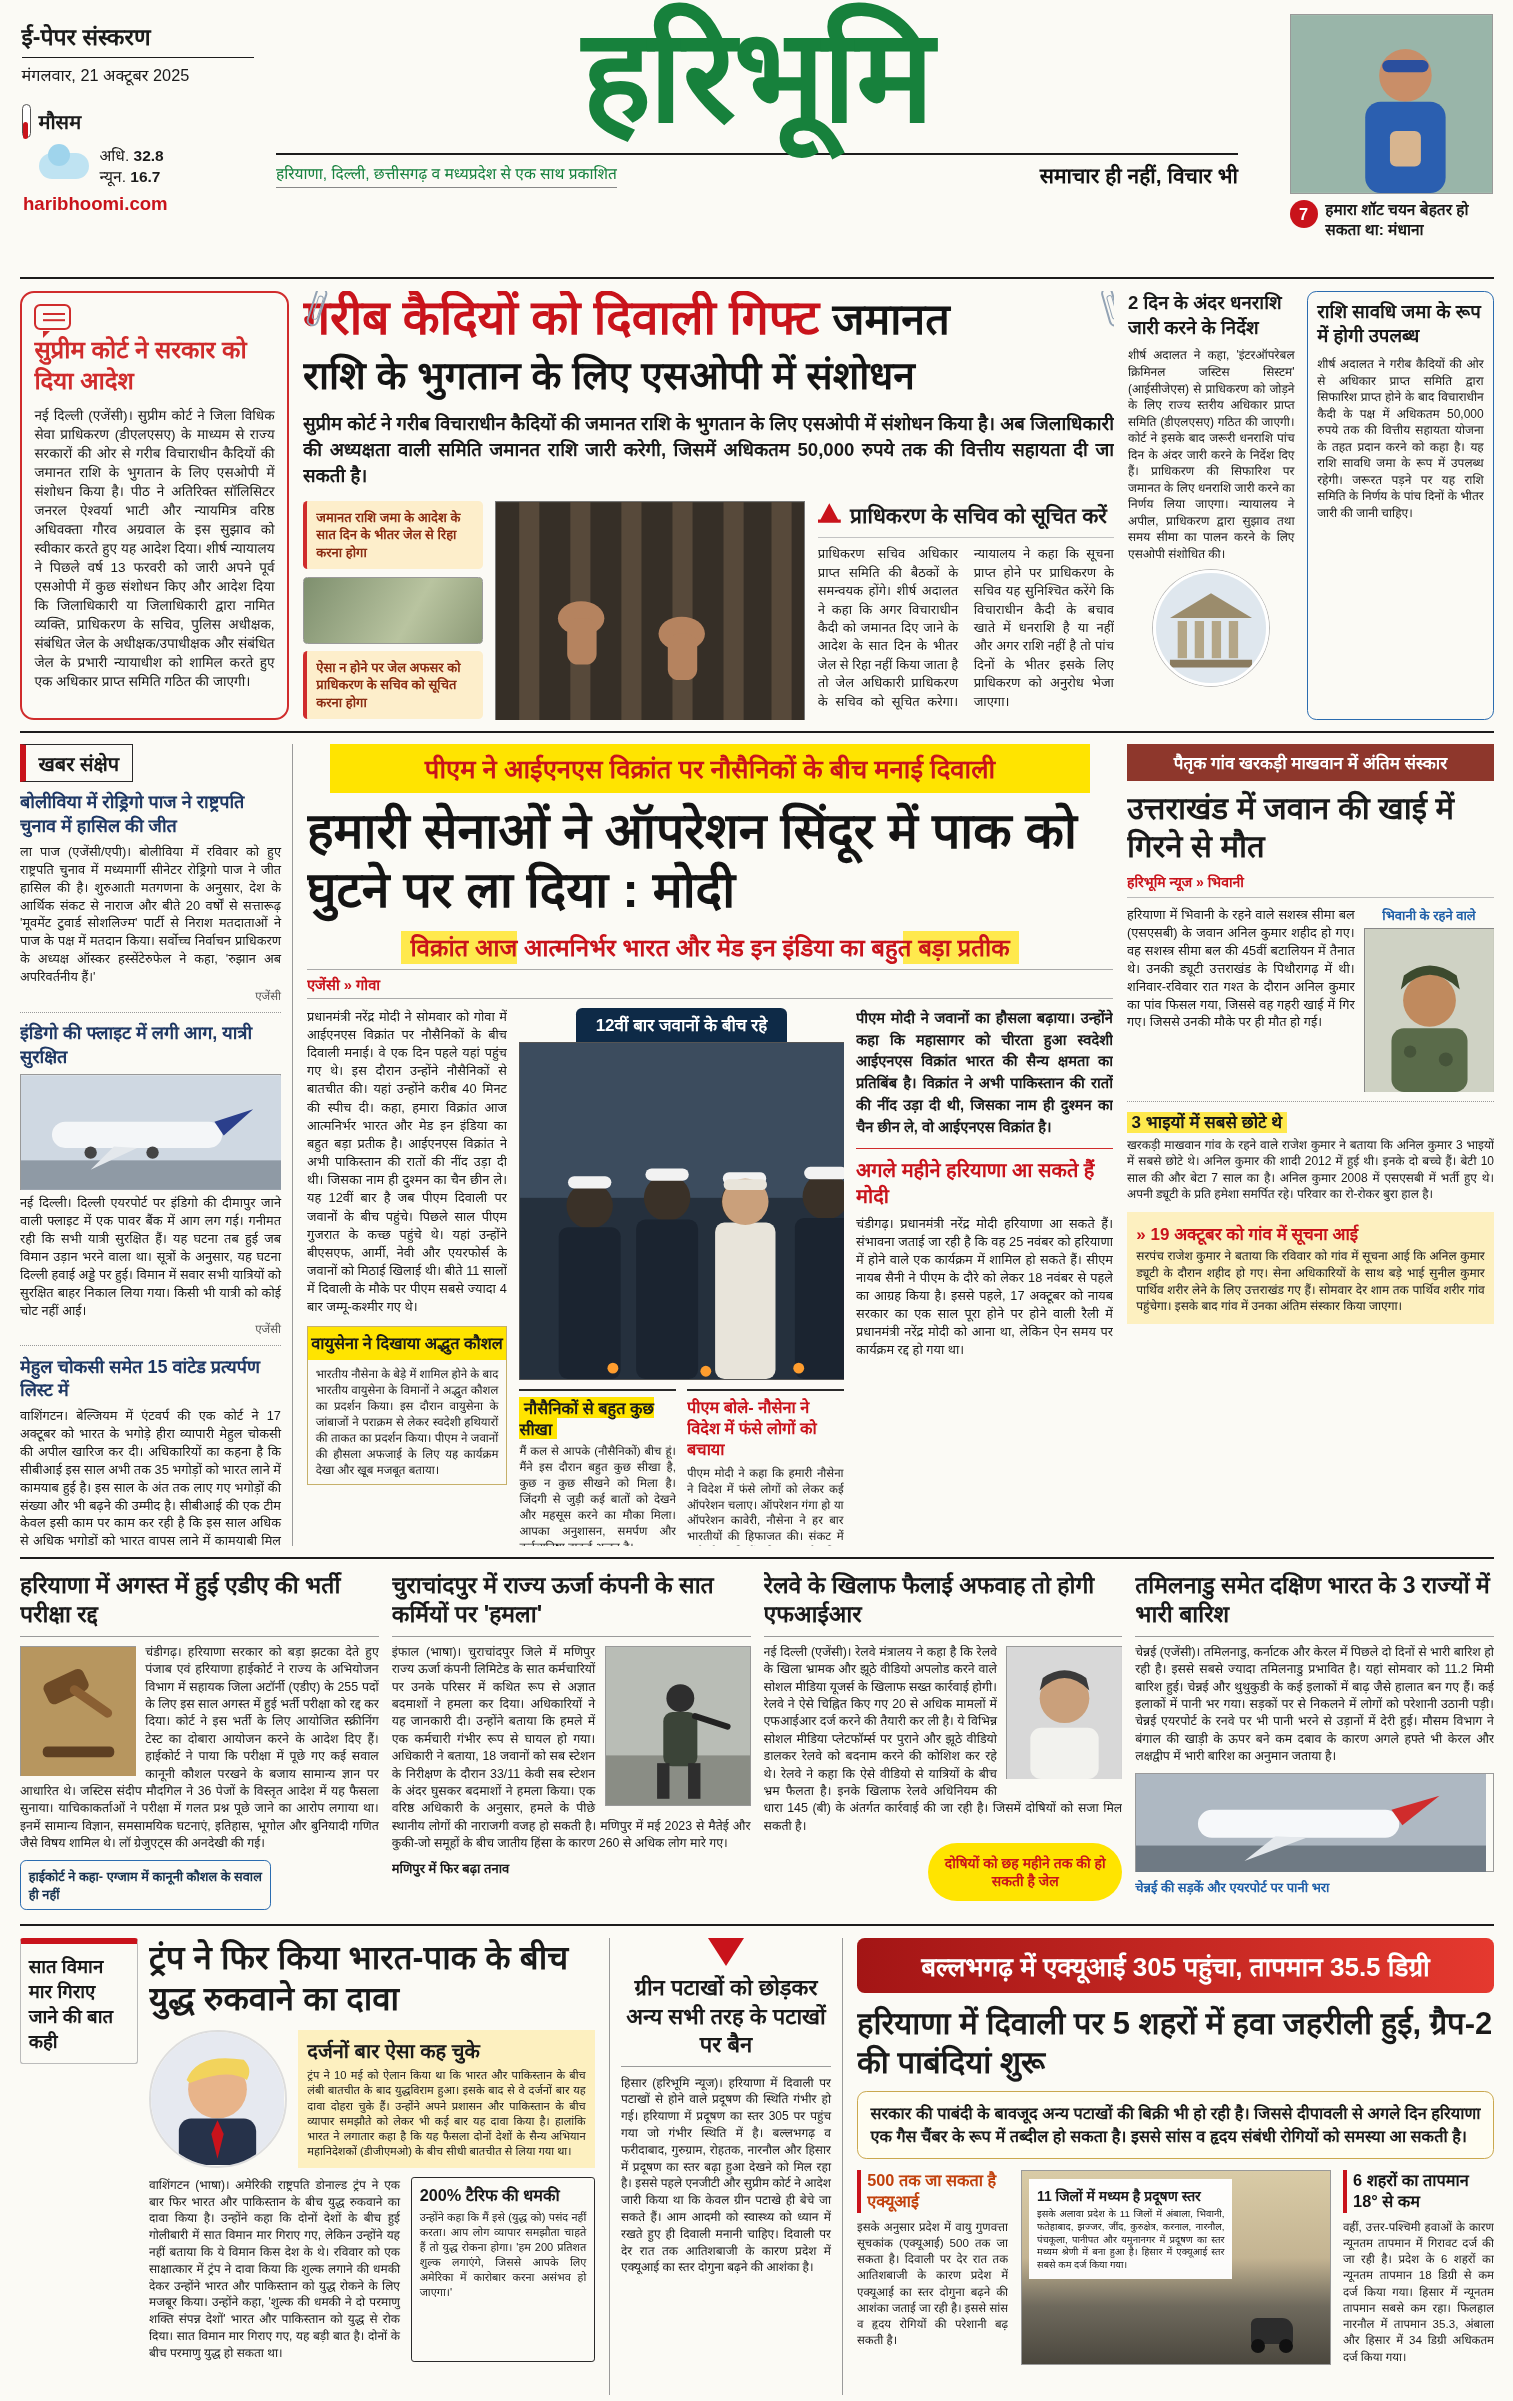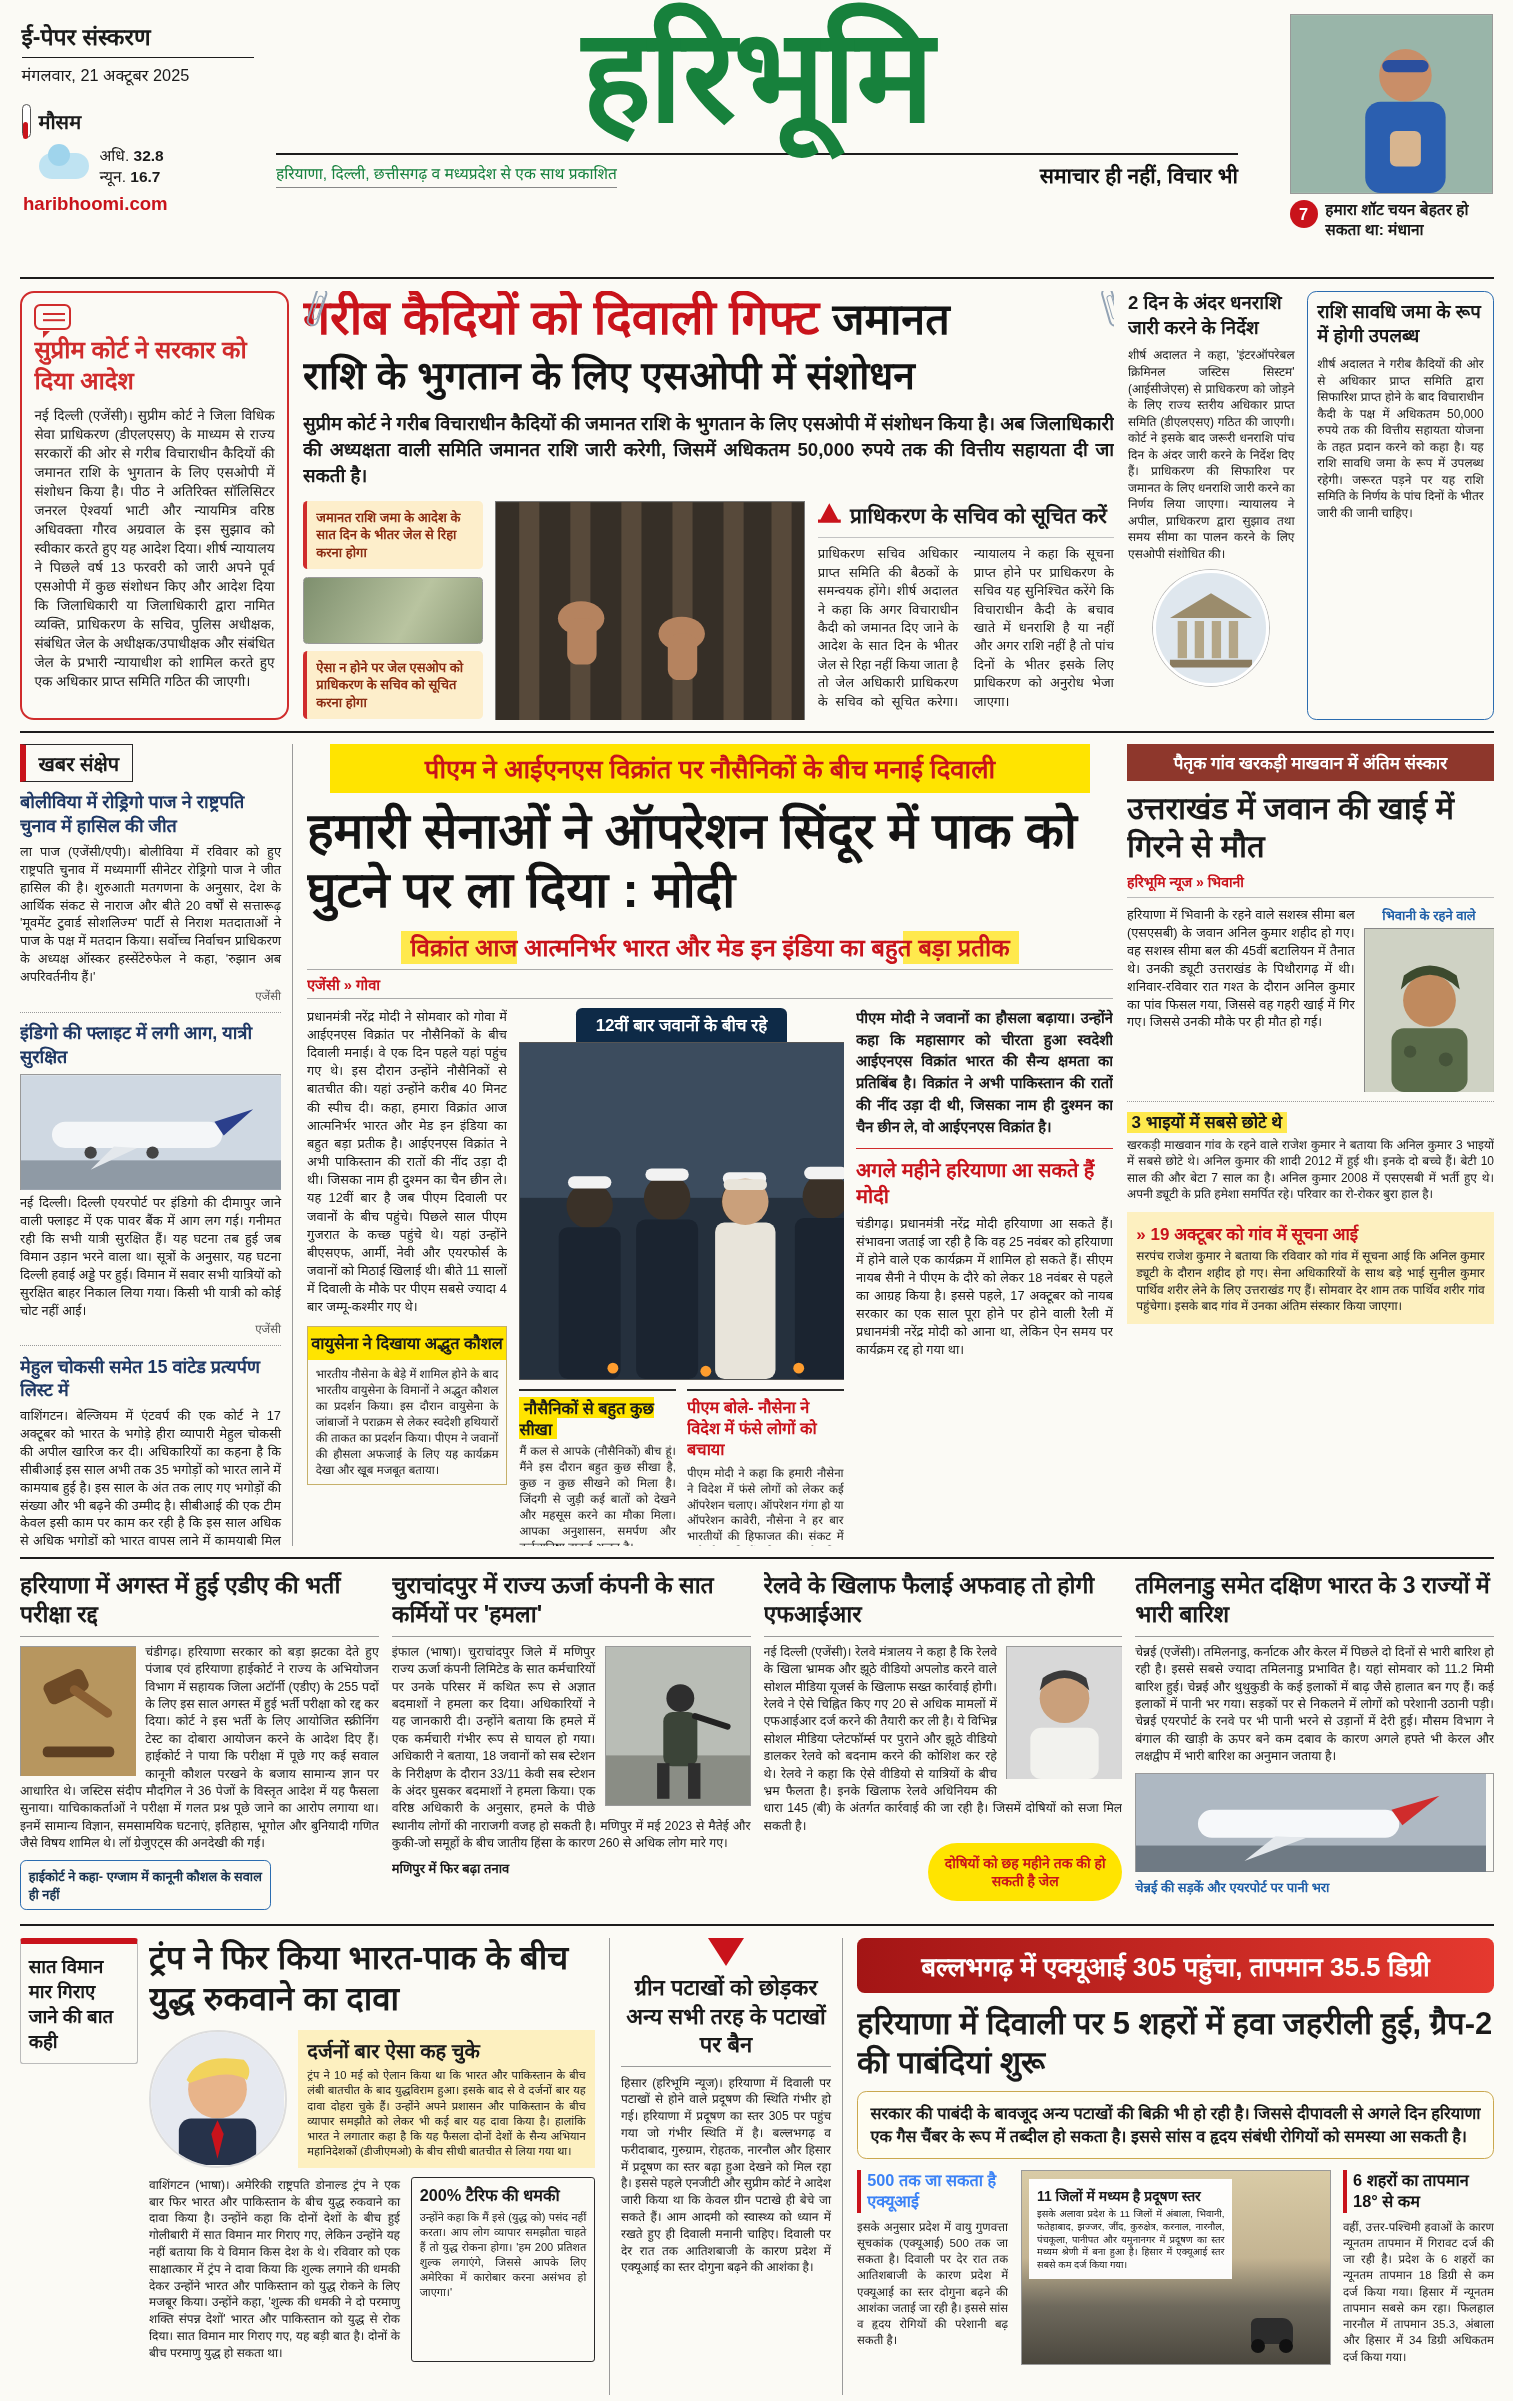--- a/index.html
+++ b/index.html
@@ -154,21 +154,21 @@
   .tri-icon { width:0; height:0; border-left:18.6px solid transparent; border-right:18.6px solid transparent; border-top:28px solid #c9131b; margin:0 auto 7.7px; }
   .cracker-block h3 { font-size:22px; text-align:center; line-height:1.3; margin-bottom:6.2px; }
   .cracker-block .rule { height:0.8px; background:#9a9a9a; margin-bottom:7.7px; }
   .cracker-block p { font-size:12px; line-height:1.4; }
   .aqi-block { flex:1; overflow:hidden; }
   .aqi-banner { background:linear-gradient(90deg,#a31515,#e5392f); color:#fff; font-size:26px; font-weight:bold; text-align:center; padding:9.3px 4.6px; border-radius:7.7px; }
   .aqi-block h2 { font-size:31px; line-height:1.26; margin:11px 0 9.3px; }
   .aqi-intro { border:1.5px solid #caa84f; background:#fffdf2; border-radius:9.3px; padding:9.3px 12.4px; font-size:16.3px; font-weight:bold; line-height:1.45; }
   .aqi-row { display:flex; gap:12.4px; margin-top:11px; }
   .aqi-col { flex:1; overflow:hidden; }
-  .aqi-col h4 { font-size:16.3px; margin-bottom:6.2px; border-left:4.6px solid #c9131b; padding-left:6.2px; color:#3b82f6; line-height:1.3; }
+  .aqi-col h4 { font-size:16.3px; margin-bottom:6.2px; border-left:4.6px solid #c9131b; padding-left:6.2px; color:#c2410c; line-height:1.3; }
   .aqi-col h4.dark { color:#141414; }
   .aqi-col p { font-size:11.6px; line-height:1.4; }
   .aqi-photo { width:310px; flex:none; position:relative; border:0.8px solid #999; background:linear-gradient(180deg,#d9cba6 0%,#c4b492 45%,#6f6a5d 70%,#4b473e 100%); }
   .smog-overlay { position:absolute; left:7.7px; top:7.7px; width:203px; background:rgba(255,255,255,.96); padding:7px 7.7px; }
   .smog-overlay h5 { font-size:14px; margin-bottom:3.1px; }
   .smog-overlay p { font-size:9.7px; line-height:1.32; }
   .rider { position:absolute; right:37px; bottom:20px; width:42px; height:26px; background:#2c2c2c; border-radius:6.2px 11px 3.1px 3.1px; }
   .rider::before,.rider::after { content:""; position:absolute; bottom:-9.3px; width:14px; height:14px; border-radius:50%; background:#111; }
   .rider::before { left:0; } .rider::after { right:0; }
 </style>
@@ -239,21 +239,21 @@
       <h1 class="lead-hl">
         <span class="hlred">गरीब कैदियों को दिवाली गिफ्ट</span>
         <span class="hlblk">जमानत</span>
       </h1>
       <h2 class="hl2">राशि के भुगतान के लिए एसओपी में संशोधन</h2>
       <p class="intro">सुप्रीम कोर्ट ने गरीब विचाराधीन कैदियों की जमानत राशि के भुगतान के लिए एसओपी में संशोधन किया है। अब जिलाधिकारी की अध्यक्षता वाली समिति जमानत राशि जारी करेगी, जिसमें अधिकतम 50,000 रुपये तक की वित्तीय सहायता दी जा सकती है।</p>
       <div class="lead-row">
         <div class="lead-boxes">
           <div class="ybox">जमानत राशि जमा के आदेश के सात दिन के भीतर जेल से रिहा करना होगा</div>
           <div class="mini-photo"></div>
-          <div class="ybox">ऐसा न होने पर जेल एसओप को प्राधिकरण के सचिव को सूचित करना होगा</div>
+          <div class="ybox">ऐसा न होने पर जेल अफसर को प्राधिकरण के सचिव को सूचित करना होगा</div>
         </div>
         <div class="prison">
           <svg width="308" height="237" viewBox="0 0 398 306">
             <rect width="398" height="306" fill="#221f1b"></rect>
             <rect width="398" height="306" fill="#4a4034" opacity="0.5"></rect>
             <g fill="#57493a">
               <rect x="30" y="0" width="26" height="306"></rect>
                 <rect x="96" y="0" width="26" height="306"></rect>
               <rect x="162" y="0" width="26" height="306"></rect>
                 <rect x="228" y="0" width="26" height="306"></rect>

